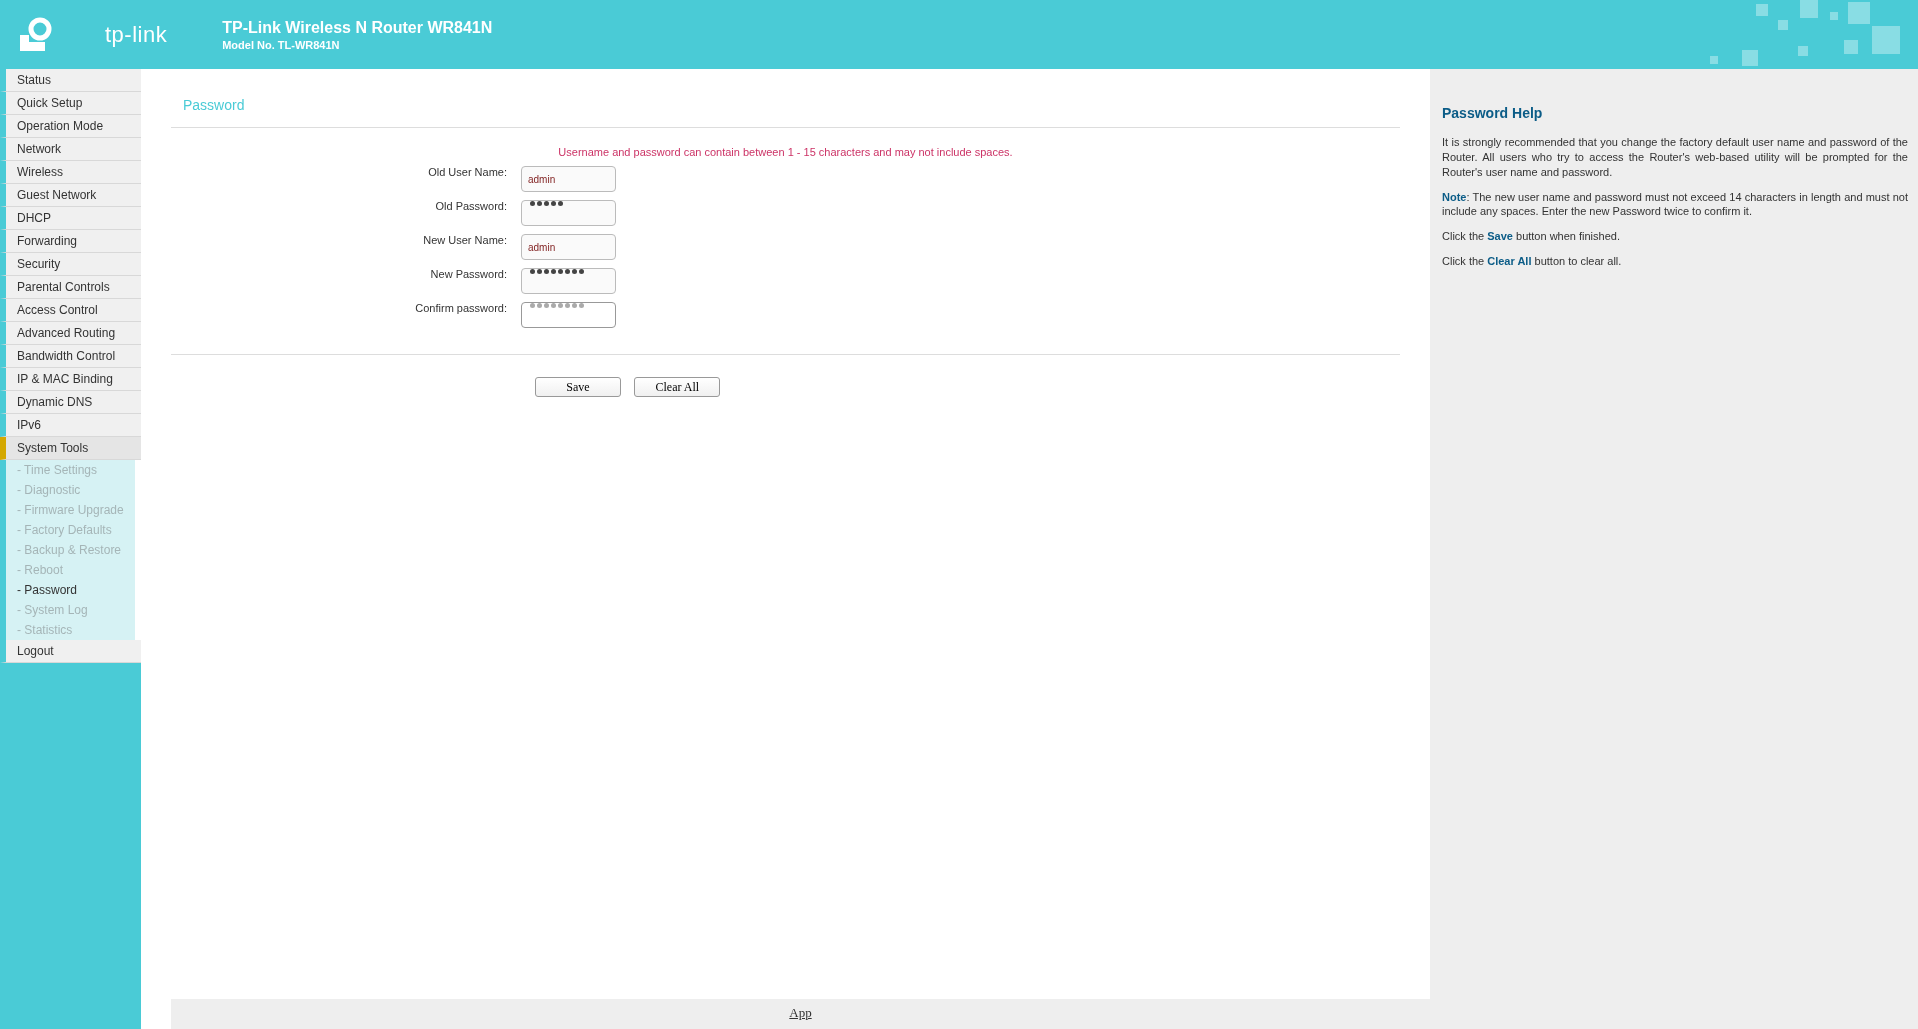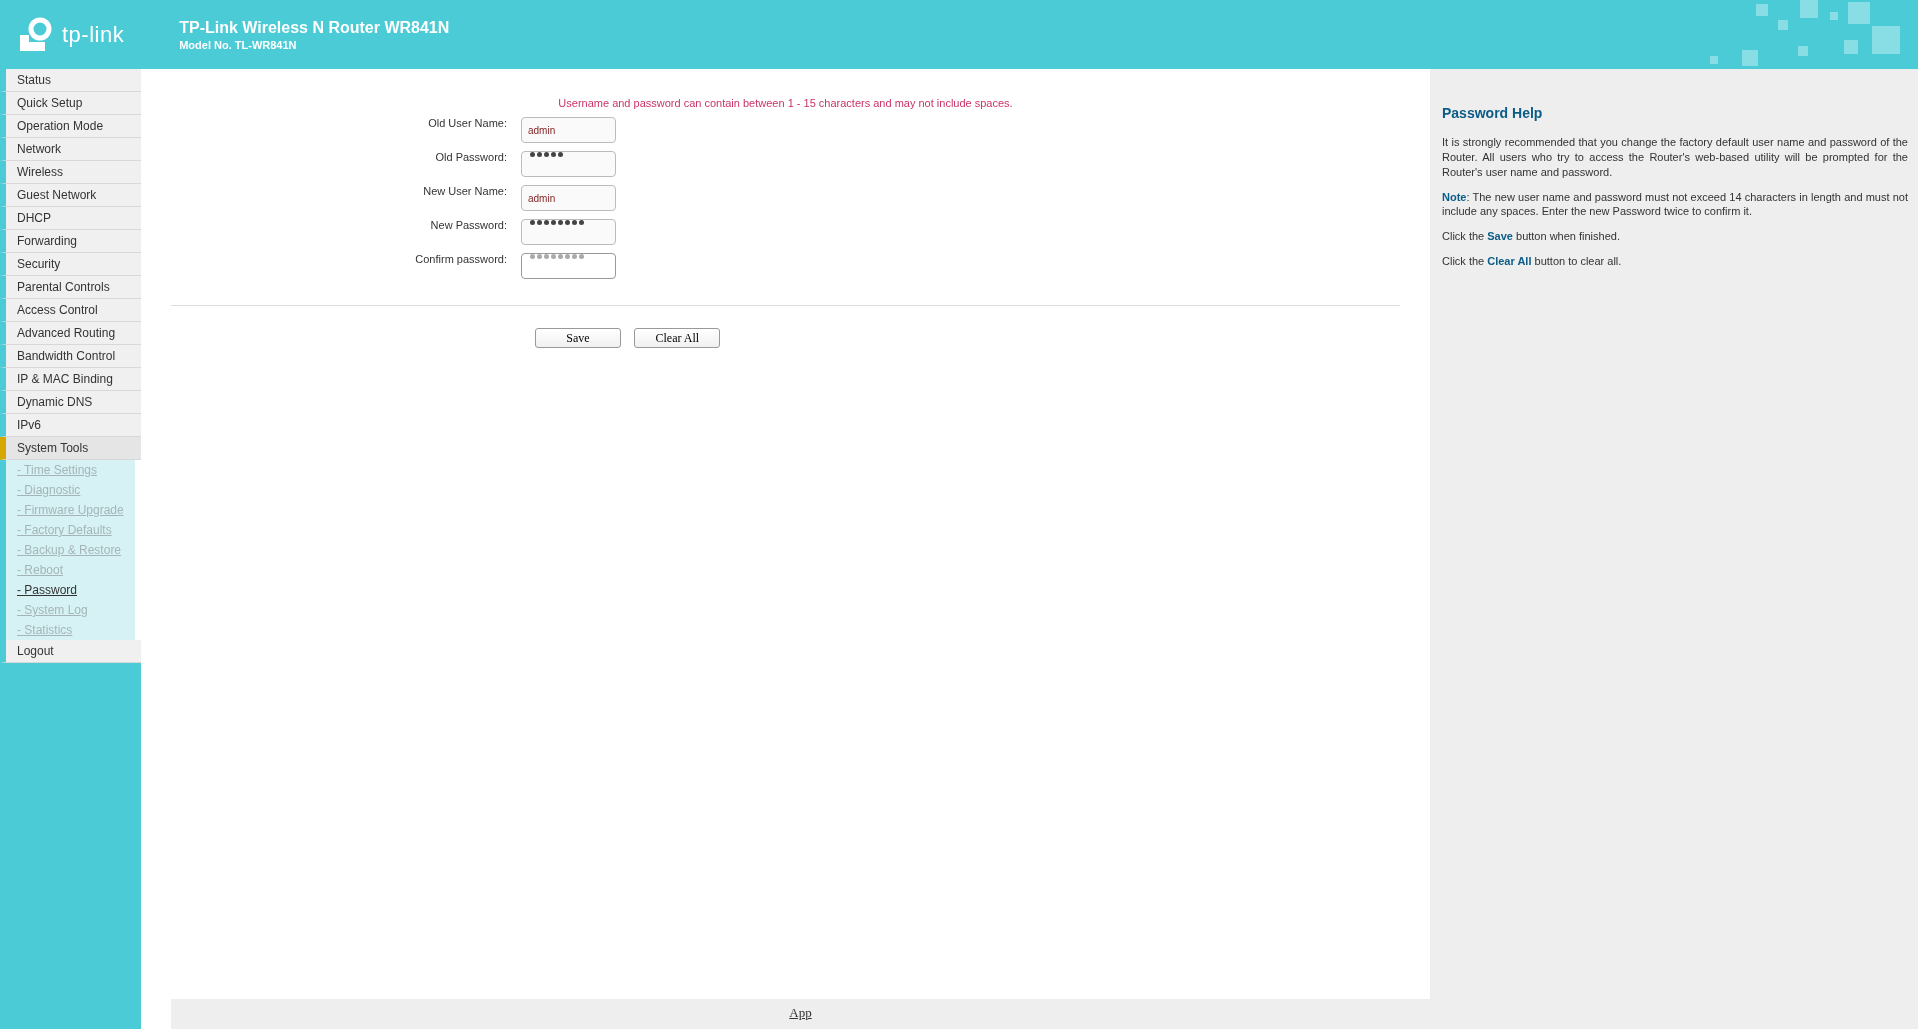--- a/index.html
+++ b/index.html
@@ -17,20 +17,21 @@
   width: 100%;
   display: flex;
   align-items: center;
   position: relative;
 }
 .logo {
   display: flex;
   align-items: center;
   margin-left: 16px;
   color: #fff;
+  gap: 43px;
 }
 .logo-icon {
   width: 40px;
   height: 40px;
   margin-right: 6px;
 }
 .logo-text {
   font-size: 22px;
   font-weight: 400;
   letter-spacing: 0.5px;
@@ -92,21 +93,20 @@
   list-style: none;
   background: #d6f2f4;
   border-left: 6px solid #4acbd6;
   width: 135px;
 }
 .sub-item {
   padding: 3px 0 3px 11px;
   color: #a5b5b7;
   font-size: 12px;
   cursor: pointer;
-  text-decoration: underline;
 }
 .sub-item.current {
   color: #333;
 }
 .content {
   flex: 1;
   background: #fff;
   padding: 28px 30px 0 30px;
   position: relative;
   display: flex;
@@ -287,20 +287,21 @@
           <li class="sub-item">- Reboot</li>
           <li class="sub-item current">- Password</li>
           <li class="sub-item">- System Log</li>
           <li class="sub-item">- Statistics</li>
         </ul>
         <li class="nav-item">Logout</li>
       </ul>
   </div>
 
   <div class="content">
+    <div class="page-title">Password</div>
     <div class="hint">Username and password can contain between 1 - 15 characters and may not include spaces.</div>
 
     <div class="form-row">
       <div class="form-label">Old User Name:</div>
       <input class="form-input" value="admin" style="">
     </div>
     <div class="form-row">
       <div class="form-label">Old Password:</div>
       <div class="form-input">
           <div class="pw-mask" id="old-pass-dots">

